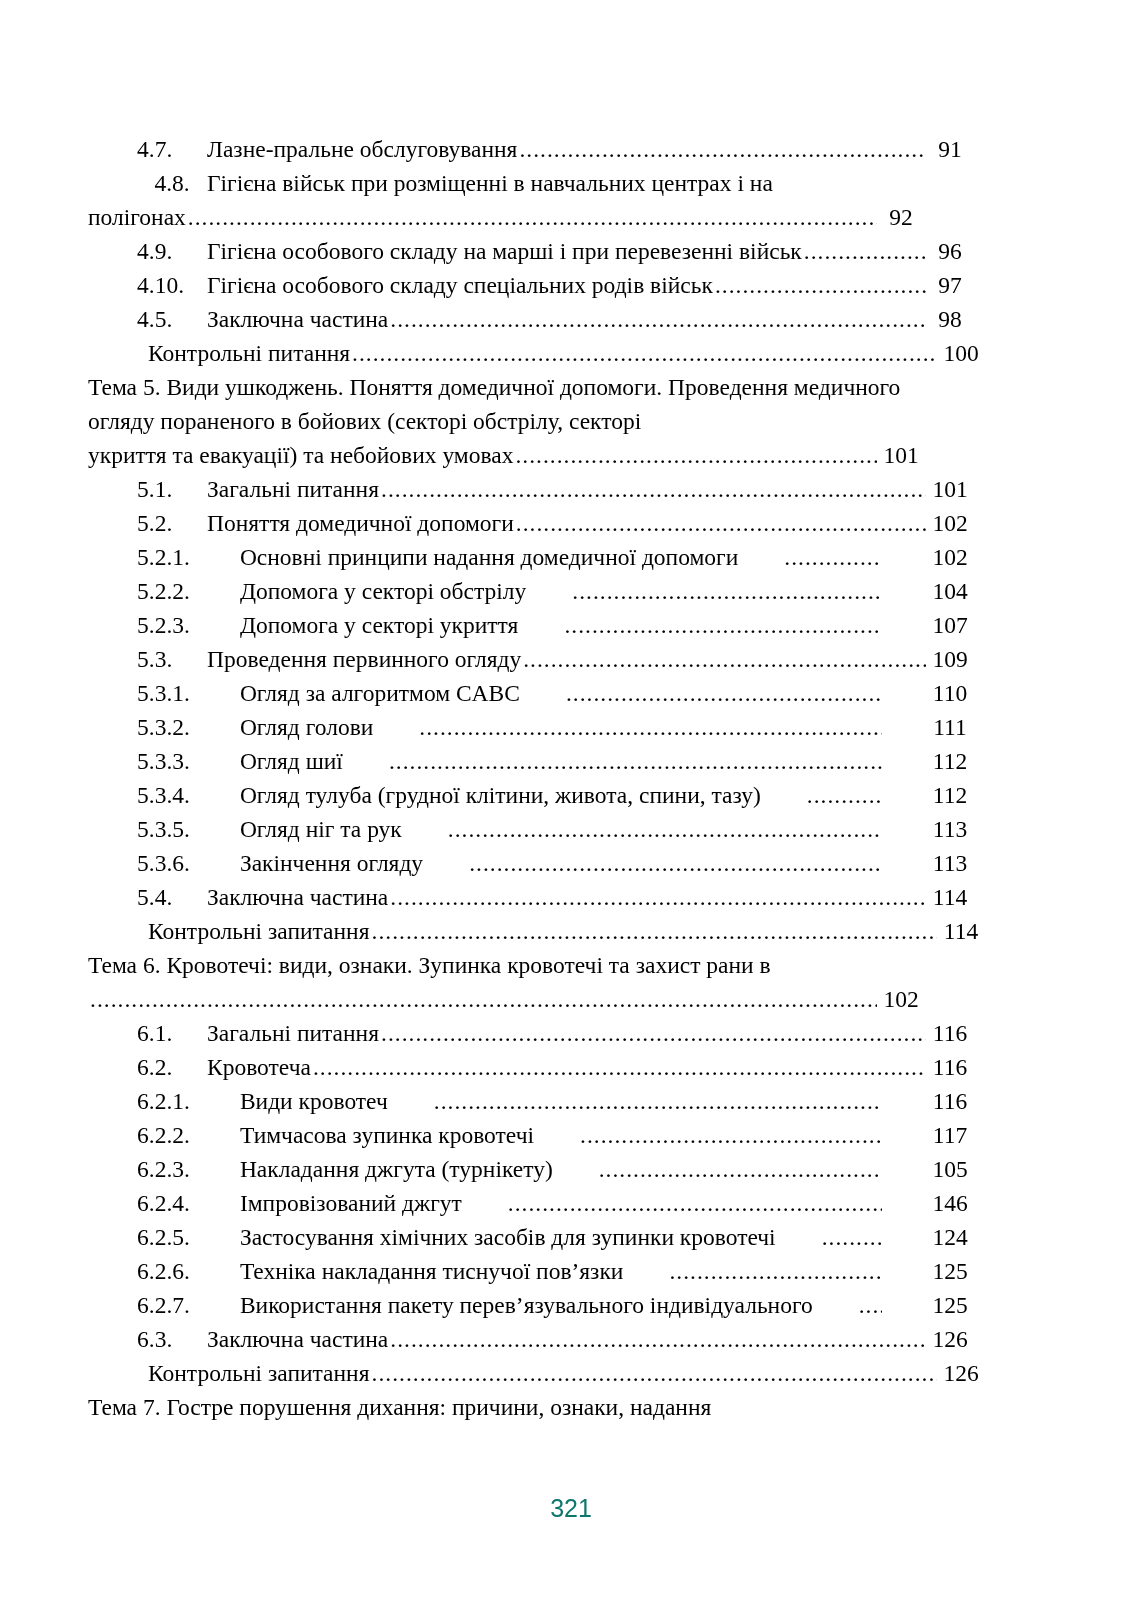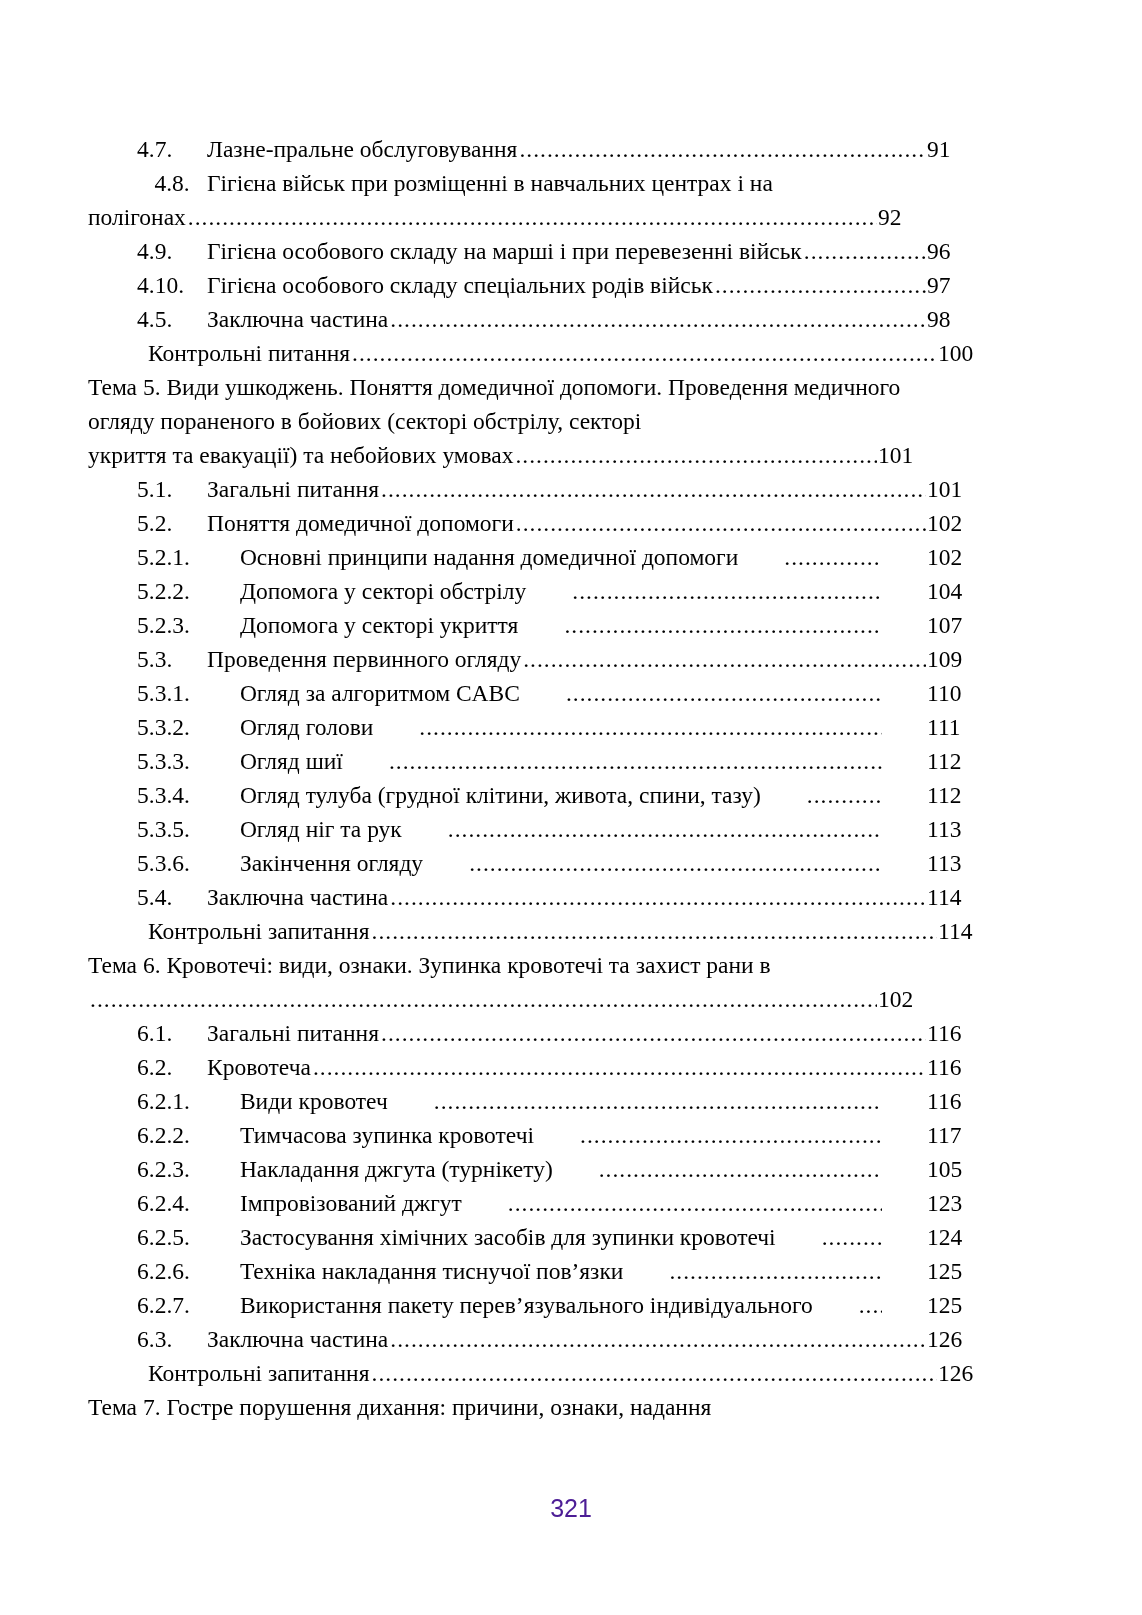--- a/index.html
+++ b/index.html
@@ -75,21 +75,21 @@
     margin: 0 1px 0 2px;
     letter-spacing: 1.0px;
     font-size: 23.5px;
     color: #000;
     min-width: 10px;
   }
 
   .pg {
     flex: 0 0 auto;
     width: 46px;
-    text-align: left;
+    text-align: center;
     white-space: nowrap;
   }
 
   
   .lvl-topic { padding-left: 0px; }
   .lvl-2     { padding-left: 49px; }
   .lvl-3     { padding-left: 49px; gap: 44px; }
   .lvl-ctrl  { padding-left: 60px; }
 
   
@@ -113,21 +113,21 @@
   }
 
   .footer-num {
     position: absolute;
     left: 0;
     top: 1494px;
     width: 1142px;
     text-align: center;
     font-family: "Liberation Sans", "DejaVu Sans", sans-serif;
     font-size: 25px;
-    color: #4c1d95;
+    color: #0f766e;
   }
 </style>
 </head>
 <body>
 
 <div class="page">
 
   <div class="toc" id="toc-list">
       <div class="row">
         <div class="line lvl-2">
@@ -346,21 +346,21 @@
           <span class="txt">Накладання джгута (турнікету)</span>
           <span class="leader">................................................................................................................................................................................................................................................................................................................................................................................................................</span>
           <span class="pg">105</span>
         </div>
       </div>
       <div class="row">
         <div class="line lvl-3">
           <span class="num w3">6.2.4.</span>
           <span class="txt">Імпровізований джгут</span>
           <span class="leader">................................................................................................................................................................................................................................................................................................................................................................................................................</span>
-          <span class="pg">123</span>
+          <span class="pg">146</span>
         </div>
       </div>
       <div class="row">
         <div class="line lvl-3">
           <span class="num w3">6.2.5.</span>
           <span class="txt">Застосування хімічних засобів для зупинки кровотечі</span>
           <span class="leader">................................................................................................................................................................................................................................................................................................................................................................................................................</span>
           <span class="pg">124</span>
         </div>
       </div>

